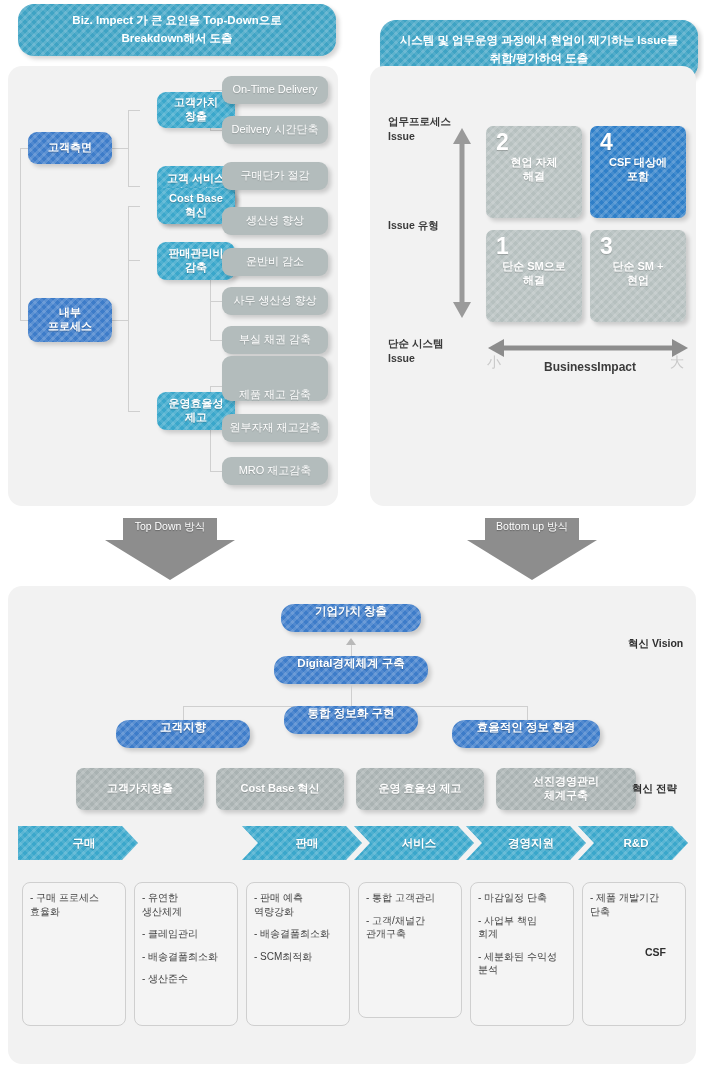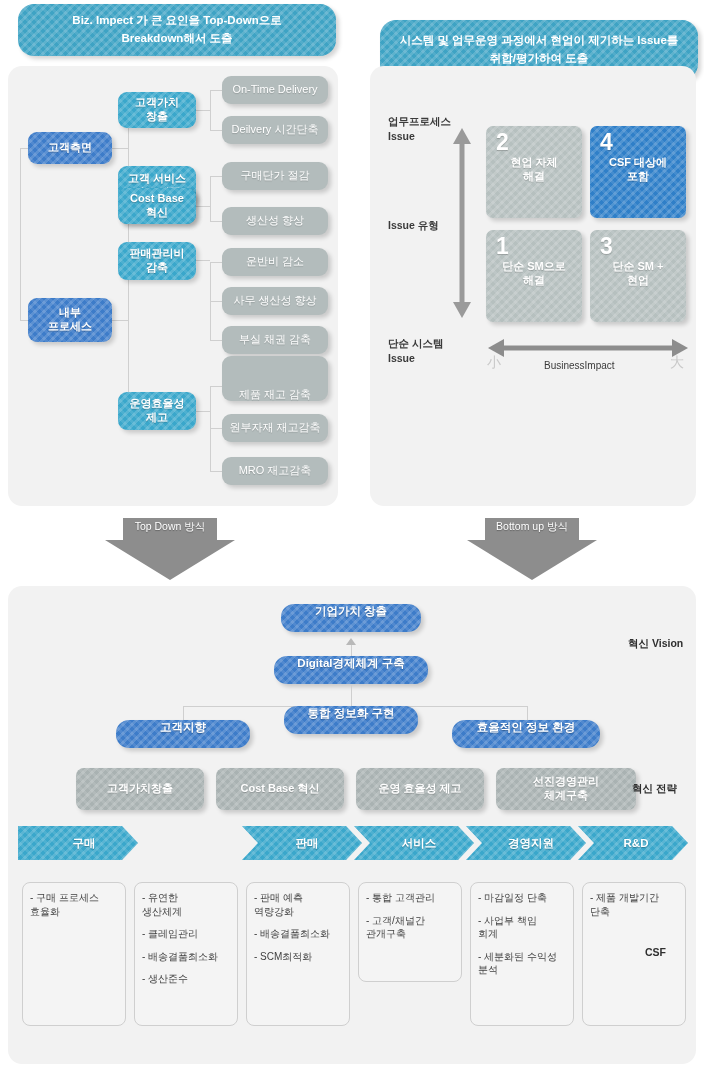--- a/index.html
+++ b/index.html
@@ -52,21 +52,21 @@
     display: flex; align-items: center; justify-content: center;
     text-align: center;
     color: #ffffff;
     font-weight: bold;
     line-height: 1.25;
     font-size: 11px;
     padding: 0 4px;
     text-shadow: 0 1px 1px rgba(0,0,0,.25);
   }
   .node.blue { background-color: #3d7cc9; }
-  .node.teal { background-color: #3aa7cb; }
+  .node.teal { background-color: #3aa7cb; margin-left: 39px; }
   .leaf {
     position: absolute;
     border-radius: 9px;
     background-color: #b3bcbc;
     color: #ffffff;
     display: flex; align-items: center; justify-content: center;
     text-align: center;
     font-size: 11px;
     line-height: 1.2;
     padding: 0 4px;
@@ -103,21 +103,21 @@
     position: absolute;
     font-size: 10.5px; font-weight: bold; color: #3b3b3b;
     line-height: 1.45;
   }
   .axis-minmax {
     position: absolute;
     font-size: 14px; color: #c9c9c9;
   }
   .axis-caption {
     position: absolute;
-    font-size: 10px; font-weight: normal; color: #3b3b3b;
+    font-size: 12px; font-weight: bold; color: #3b3b3b;
   }
 
   
   .downarrow { position: absolute; width: 130px; height: 62px; }
   .downarrow .shaft {
     position: absolute; left: 18px; top: 0; width: 94px; height: 22px;
     background: #8d8d8d;
   }
   .downarrow .head {
     position: absolute; left: 0; top: 22px; width: 0; height: 0;
@@ -417,21 +417,21 @@
     <div>- 클레임관리</div>
     <div>- 배송결품최소화</div>
     <div>- 생산준수</div>
   </div>
   <div class="csf-card" style="left:238px; top:296px; width:104px; height:144px;">
     <div>- 판매 예측
   역량강화</div>
     <div>- 배송결품최소화</div>
     <div>- SCM최적화</div>
   </div>
-  <div class="csf-card" style="left:350px; top:296px; width:104px; height:100px;">
+  <div class="csf-card" style="left:350px; top:296px; width:104px; height:136px;">
     <div>- 통합 고객관리</div>
     <div>- 고객/채널간
   관개구축</div>
   </div>
   <div class="csf-card" style="left:462px; top:296px; width:104px; height:144px;">
     <div>- 마감일정 단축</div>
     <div>- 사업부 책임
   회계</div>
     <div>- 세분화된 수익성
   분석</div>

